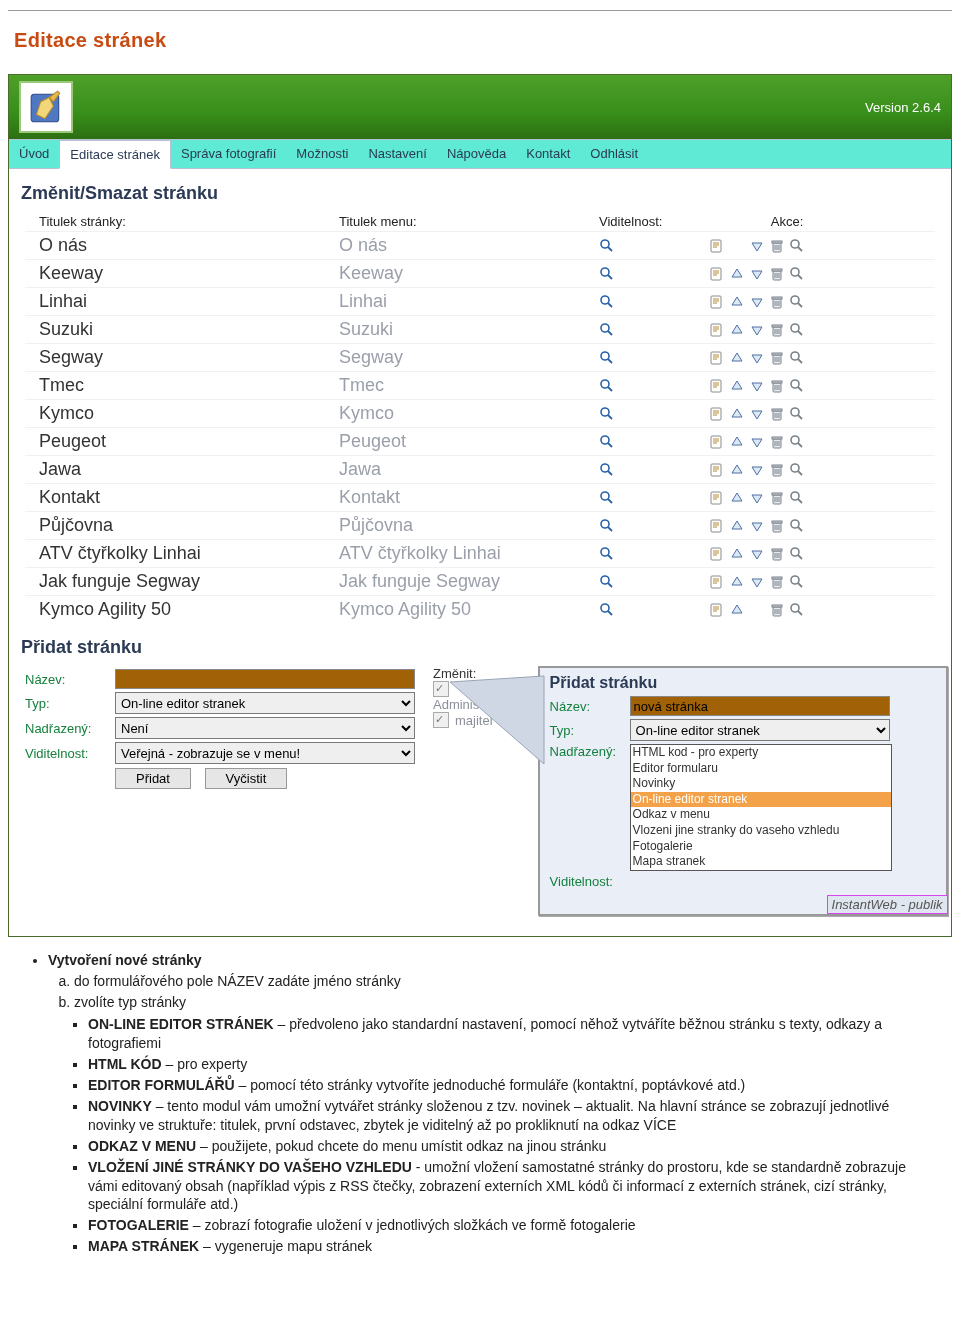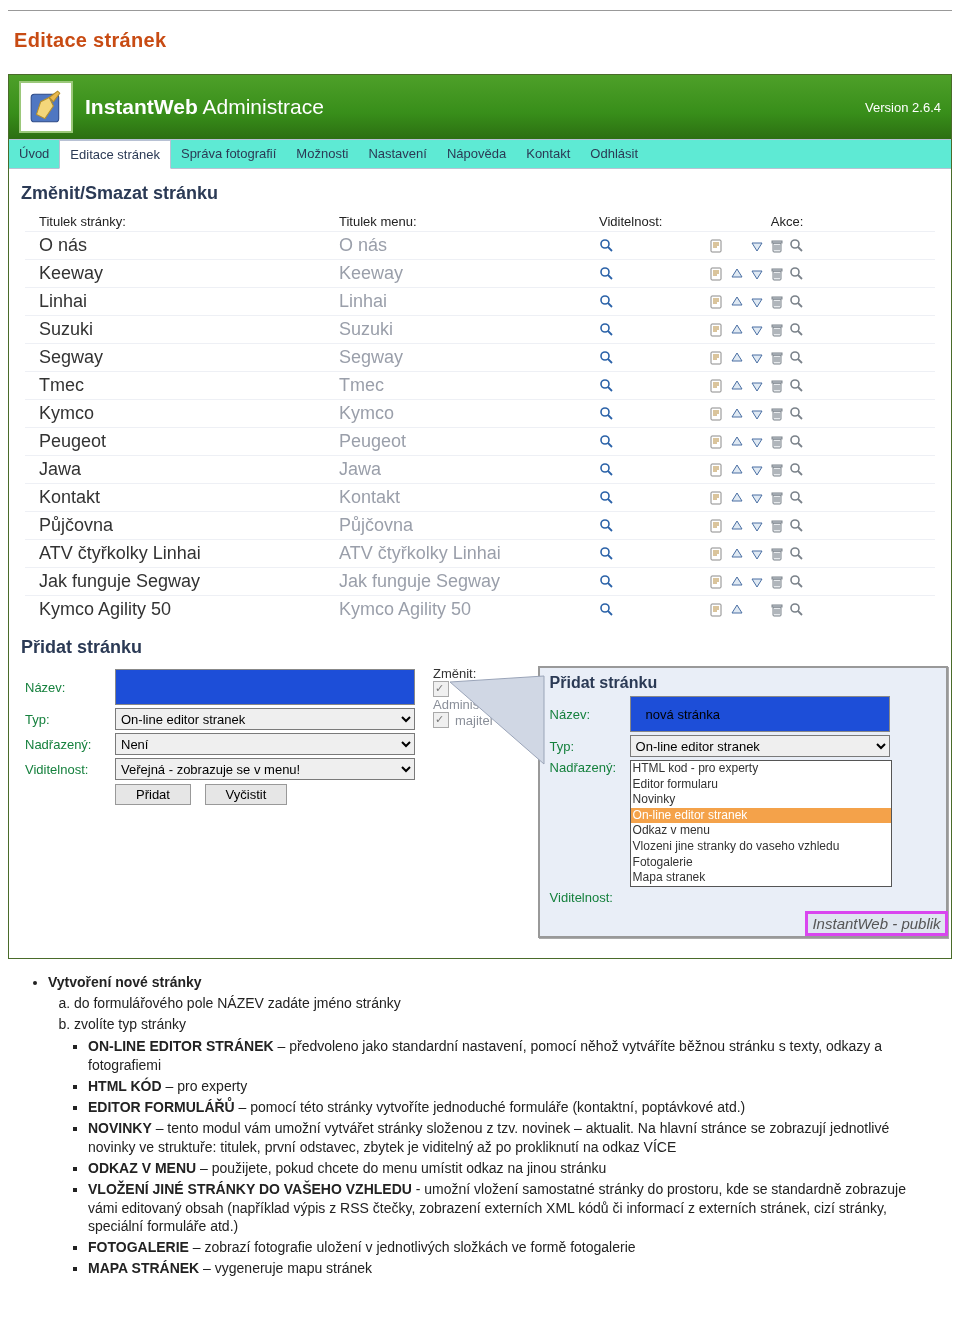--- a/index.html
+++ b/index.html
@@ -27,36 +27,36 @@
 .grid-row .c2 { color:#9a9faa; }
 .icons { display:flex; gap:4px; align-items:center; justify-content:flex-start; }
 .ico { width:16px; height:16px; display:inline-flex; align-items:center; justify-content:center; }
 .ico svg { width:14px; height:14px; }
 .blank { width:16px; height:16px; }
 .form-area { display:flex; gap:18px; margin-top:8px;}
 .form-col { }
 .form-row { display:flex; align-items:center; margin:3px 0;}
 .form-row label { width:90px; font-size:13px; color:#15803d;}
 .smallform .form-row label { width:80px;}
-.inp { border:1px solid #888; font-size:13px; padding:1px 15px; height:36px; box-sizing:border-box; background:#1d4ed8;}
+.inp { border:1px solid #888; font-size:13px; padding:1px 3px; height:20px; box-sizing:border-box; background:#a16207;}
 .inp.w300 { width:300px;}
 .sel { border:1px solid #7a7a7a; background:#efefef; font-size:13px; height:22px; padding:1px; }
 .sel.w300 { width:300px;}
 .chk { width:14px; height:14px; border:1px solid #aaa; display:inline-block; margin-right:6px; background:#f0f0f0;}
 .chk.on::after{content:"✓"; font-size:11px; color:#777; position:relative; top:-2px; left:1px;}
 .btn { background:#e6e6e6; border:1px solid #999; padding:2px 20px; font-size:13px; margin-right:10px;}
 .btns { margin-left:90px; margin-top:4px;}
 .callout-area { position:relative; margin-left:10px;}
 .pointer { position:absolute; left:-88px; top:10px; }
 .callout { border:2px solid #999; background:#e9eef7; width:386px; padding:6px 10px 0 10px; box-shadow:1px 1px 0 #aaa;}
 .callout .section-title { font-size:16px; margin:0 0 4px 0;}
 .listbox { border:1px solid #555; background:#fff; font-size:12px; width:260px; line-height:1.3;}
 .listbox .opt { padding:0 2px;}
 .listbox .sel-opt { background:#f4a24a; color:#fff;}
-.footer-tag { border:3px solid #d946ef; background:#dfe6f0; font-size:15px; color:#555; padding:1px 4px; margin:6px -10px 0 auto; width:fit-content; position:relative; right:-2px; font-style:italic;}
+.footer-tag { border:1px solid #d946ef; background:#dfe6f0; font-size:13px; color:#555; padding:1px 4px; margin:6px -10px 0 auto; width:fit-content; position:relative; right:-2px; font-style:italic;}
 .below { padding:0 12px; max-width:900px;}
 .doc ul { list-style:disc;}
 .doc ul ul { list-style:square;}
 .doc { font-size:14px; line-height:1.35; color:#222;}
 .doc li { margin:2px 0;}
 .doc .para { display:inline;}
 .doc .b { font-weight:bold;}
 .doc ol.letters { list-style-type: lower-alpha; margin:2px 0 4px 0; padding-left:26px;}
 .doc > ul { padding-left:28px; }
 svg { overflow:visible; }
@@ -103,23 +103,20 @@
 <hr class="top-hr">
 <div class="page-title">Editace stránek</div>
 
 <div class="admin-window">
   <div class="header-bar">
     <div class="logo-wrap">
           <svg viewBox="0 0 34 34">
             <use href="#i-logo"></use>
           </svg>
         </div>
-    <div class="app-name">
-      <span>InstantWeb</span><span class="thin"> Administrace</span>
-    </div>
     <div class="version">Version 2.6.4</div>
   </div>
   <div class="menubar" id="menubar">
         <div class="item">Úvod</div>
         <div class="item active">Editace stránek</div>
         <div class="item">Správa fotografií</div>
         <div class="item">Možnosti</div>
         <div class="item">Nastavení</div>
         <div class="item">Nápověda</div>
         <div class="item">Kontakt</div>

